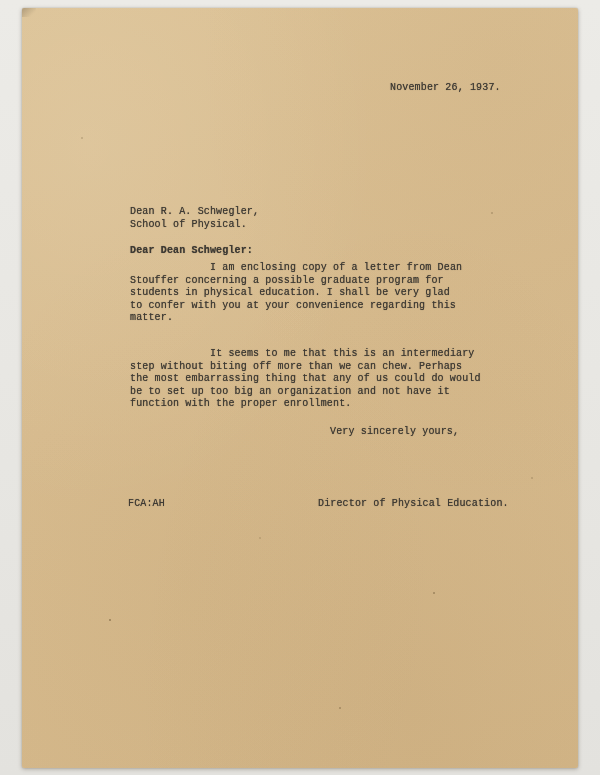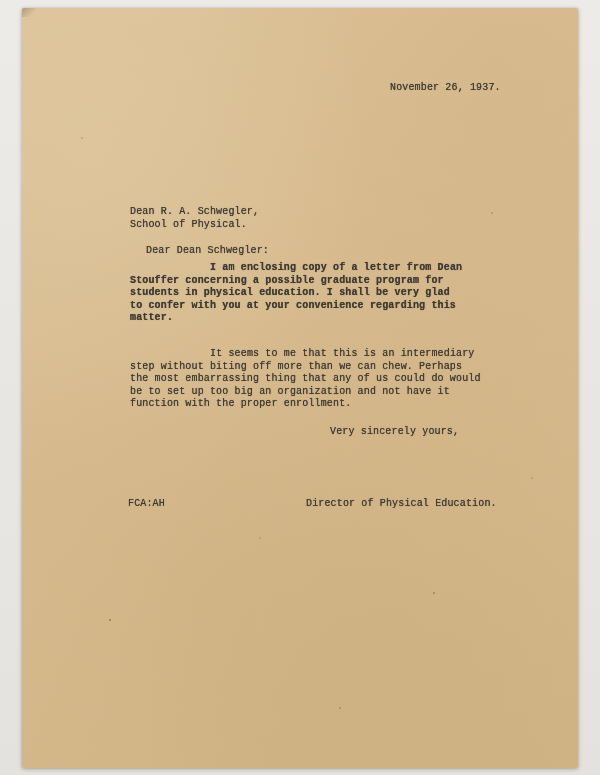--- a/index.html
+++ b/index.html
@@ -68,27 +68,27 @@
     color: #3e3a33;
     font-size: 10px;
     line-height: 12.5px;
     letter-spacing: 0.15px;
     text-shadow: 0 0 0.7px rgba(62,58,51,0.85);
     white-space: pre-line;
   }
 
   .date-line      { left: 368px; top: 74px;  }
   .recipient      { left: 108px; top: 198px; }
-  .salutation     { left: 124px; top: 237px; }
+  .salutation     { left: 108px; top: 237px; font-weight: bold; }
   .para           { width: 366px; text-indent: 80px; }
-  .para-1         { left: 108px; top: 254px; font-weight: bold; }
+  .para-1         { left: 108px; top: 254px; }
   .para-2         { left: 108px; top: 324px; margin-top: 16px; }
   .closing        { left: 308px; top: 418px; }
   .initials       { left: 106px; top: 490px; }
-  .signature-role { left: 284px; top: 490px; }
+  .signature-role { left: 296px; top: 490px; }
 </style>
 </head>
 <body>
 
 <div class="scan-area">
   <div class="paper">
     <div class="speckles"></div>
     <div class="corner-notch"></div>
 
     <div class="txt date-line">November 26, 1937.</div>

